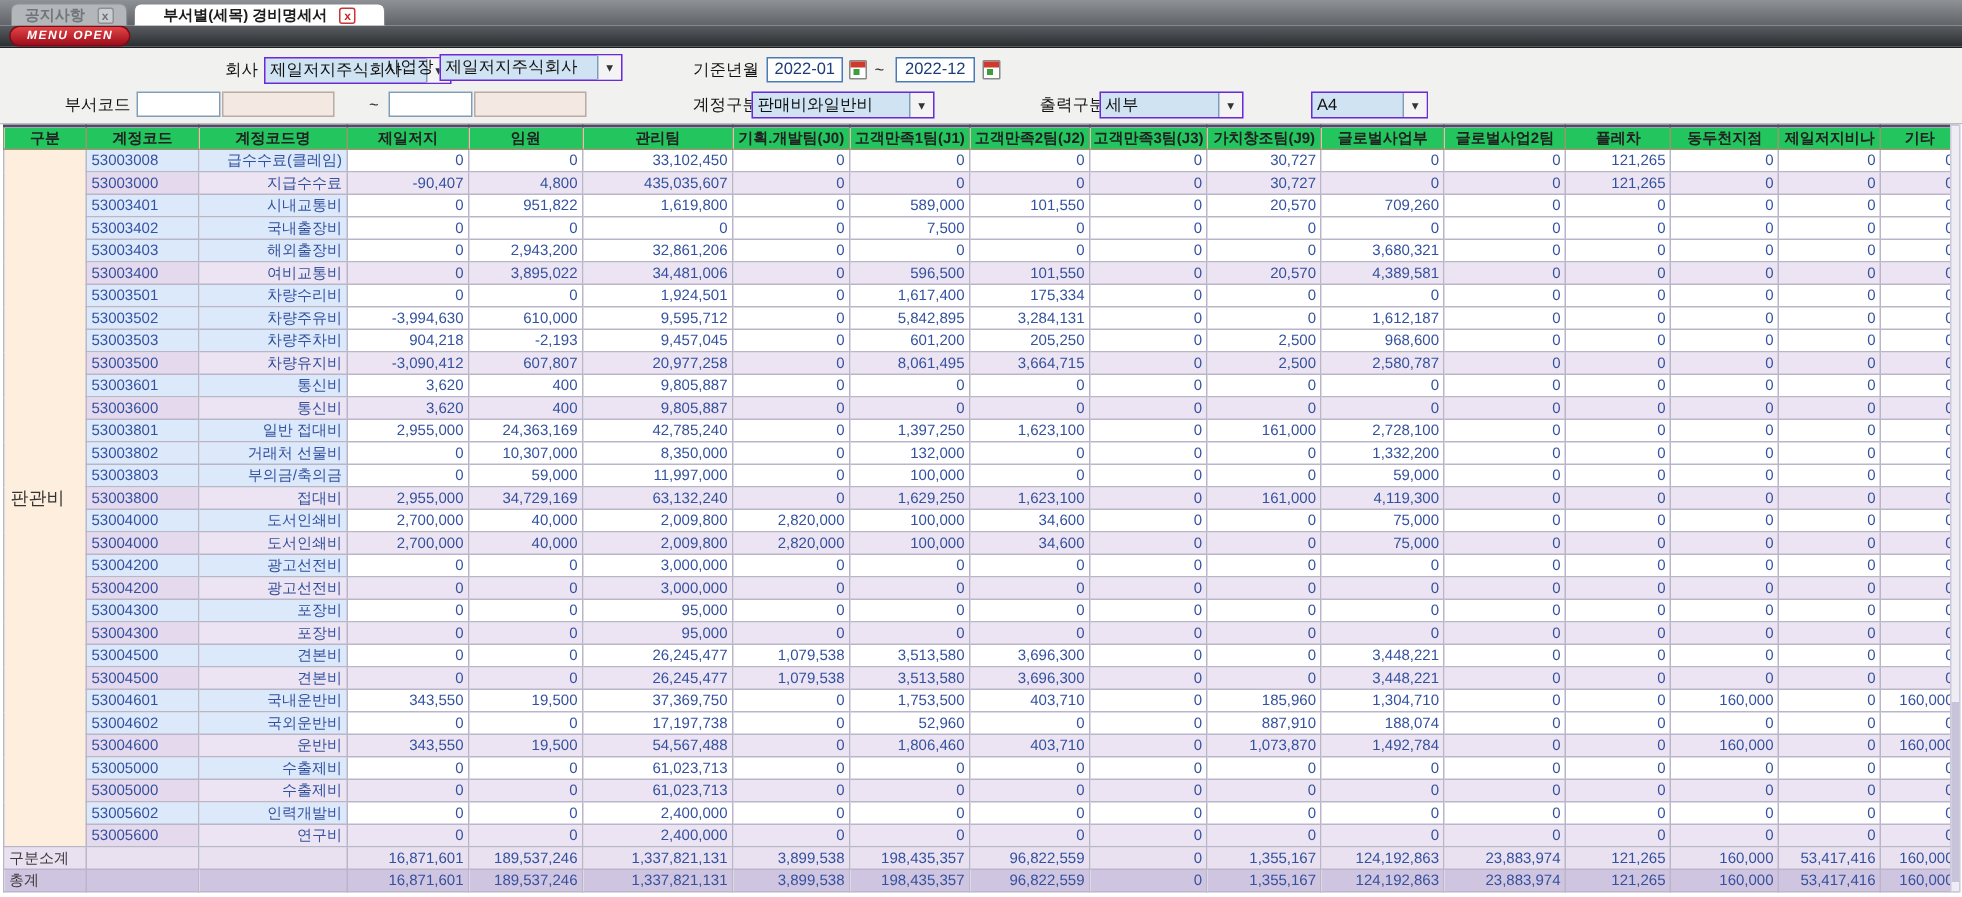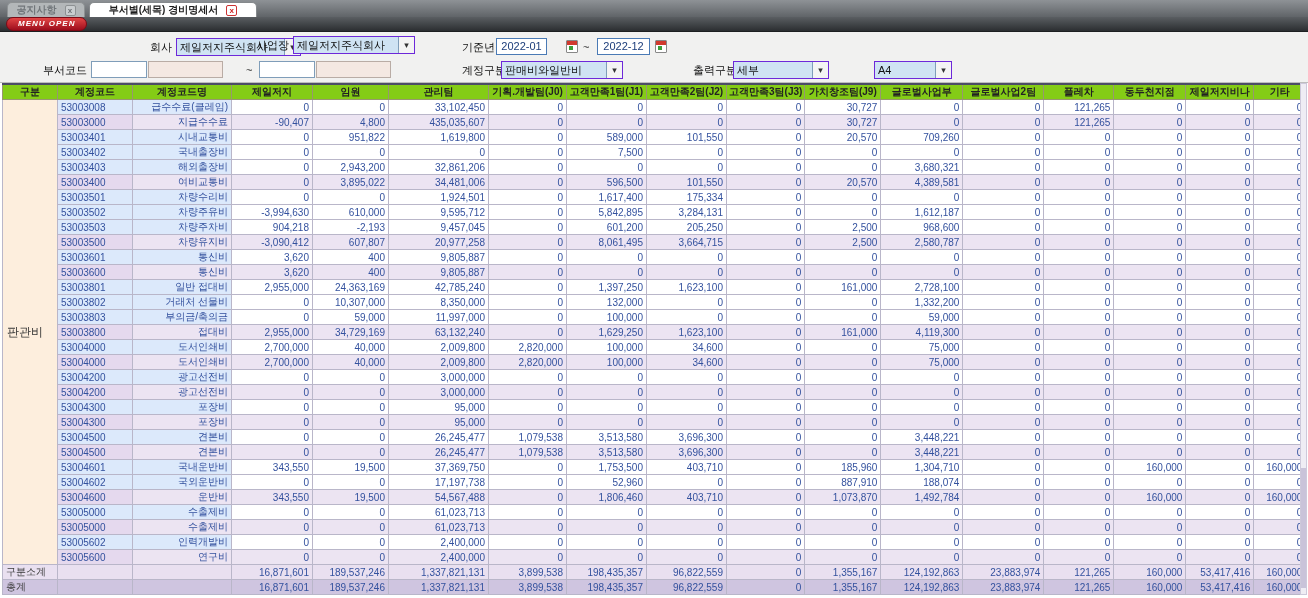--- a/index.html
+++ b/index.html
@@ -65,21 +65,21 @@
   .txtbox  { border:1px solid #7f9db9; background:#fff; height:17px; }
   .pinkbox { border:1px solid #b9aca5; background:#f4e8e2; height:17px; }
   .tilde { position:absolute; height:18px; line-height:18px; font-size:11px; color:#333; }
   
   .gridwrap { position:relative; height:515px; background:#ffffff; }
   table.grid {
     border-collapse:collapse; table-layout:fixed; margin-left:2px;
     border:1px solid #74748e; border-top:2px solid #4c4c66;
   }
   .grid th {
-    background:#84cc16; border:1px solid #97976f; font-weight:bold; color:#222;
+    background:#22c55e; border:1px solid #97976f; font-weight:bold; color:#222;
     font-size:10px; height:13px; padding:0 2px; white-space:nowrap; overflow:hidden;margin-top:44px;
   }
   .grid td {
     border:1px solid #b9b6c9; height:14px; padding:0 3px; font-size:10px;
     white-space:nowrap; overflow:hidden; color:#33519e; background:#fff;
   }
   .grid td.code  { background:#dce9fb; text-align:left; }
   .grid td.name  { background:#dce9fb; text-align:right; }
   .grid td.num   { text-align:right; }
   .grid tr.sub td        { background:#ece4f2; }
@@ -123,21 +123,21 @@
     <div class="f-ctl sel" style="left:176px; top:6px; width:125px;">
       <span class="sel-text">제일저지주식회사</span>
       <span class="sel-btn">▾</span>
     </div>
     <span class="f-label" style="left:256px; top:4px;">사업장</span>
     <div class="f-ctl sel" style="left:293px; top:4px; width:122px;">
       <span class="sel-text">제일저지주식회사</span>
       <span class="sel-btn">▾</span>
     </div>
     <span class="f-label" style="left:462px; top:6px;">기준년월</span>
-    <div class="f-ctl datebox" style="left:496px; top:6px; width:51px;">2022-01</div>
+    <div class="f-ctl datebox" style="left:511px; top:6px; width:51px;">2022-01</div>
     <span class="calicon" style="left:566px; top:8px;"></span>
     <span class="tilde" style="left:583px; top:6px;">~</span>
     <div class="f-ctl datebox" style="left:597px; top:6px; width:53px;">2022-12</div>
     <span class="calicon" style="left:655px; top:8px;"></span>
 
     <span class="f-label" style="left:43px; top:29px;">부서코드</span>
     <div class="f-ctl txtbox" style="left:91px;  top:29px; width:56px;"></div>
     <div class="f-ctl pinkbox" style="left:148px; top:29px; width:75px;"></div>
     <span class="tilde" style="left:246px; top:29px;">~</span>
     <div class="f-ctl txtbox" style="left:259px; top:29px; width:56px;"></div>

